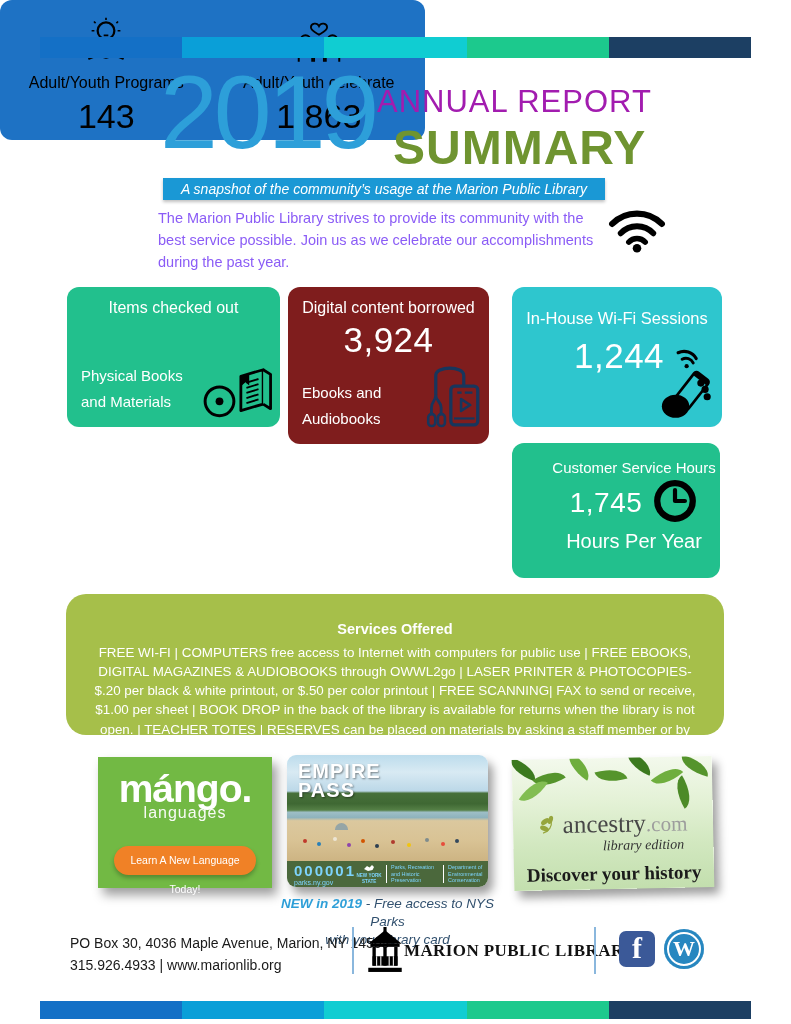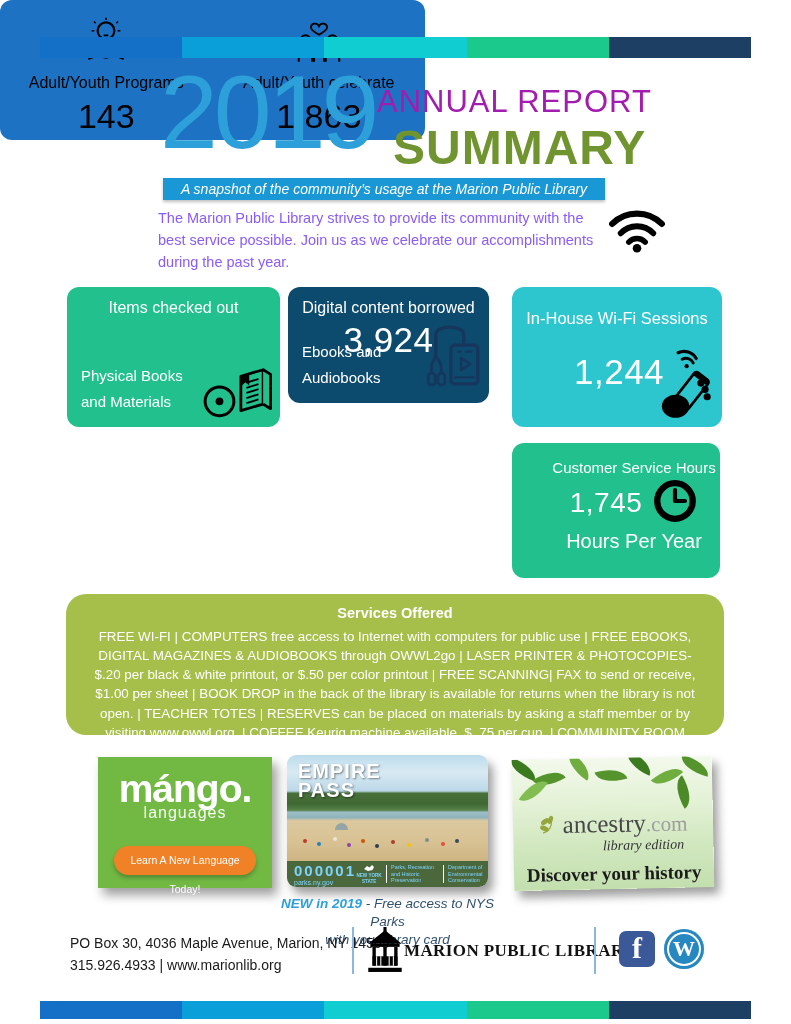--- a/index.html
+++ b/index.html
@@ -22,41 +22,41 @@
             box-shadow:0 2px 3px rgba(0,0,0,0.25); }
   .intro { left:158px; top:208px; width:452px; font-size:14.5px; line-height:1.5; color:#8b5cf6; }
   .wifi-top { left:606px; top:205px; }
 
   
   .card { position:absolute; border-radius:12px; color:#fff; }
   .card .c-title { text-align:center; font-size:16px; padding-top:12px; }
   .card .c-value { text-align:center; font-size:35px; margin-top:3px; letter-spacing:0.5px; }
   .card .c-cap { position:absolute; left:14px; bottom:12px; font-size:15px; line-height:1.75; }
   #card-checkouts { left:67px; top:287px; width:213px; height:140px; background:#22c08d; }
-  #card-digital   { left:288px; top:287px; width:201px; height:116px; background:#0c4a6e; }
+  #card-digital   { left:288px; top:287px; width:201px; height:157px; background:#7f1d1d; }
   #card-wifi      { left:512px; top:287px; width:210px; height:140px; background:#2ec6ce; }
   #card-wifi .c-title { padding-top:22px; font-size:16.5px; }
-  #card-wifi .c-value { text-align:left; padding-left:62px; margin-top:24px; }
+  #card-wifi .c-value { text-align:left; padding-left:62px; margin-top:8px; }
 
   #card-programs { left:67px; top:438px; width:425px; height:140px; background:#1e72c4; border-radius:12px; display:flex; }
   #card-programs .half { flex:1; text-align:center; padding-top:16px; }
   #card-programs .h-label { font-size:16px; margin-top:4px; }
   #card-programs .h-value { font-size:34px; margin-top:5px; }
 
   #card-hours { left:512px; top:443px; width:208px; height:135px; background:#22c08d;padding-left:36px; }
   #card-hours .c-title { padding-top:16px; font-size:15px; }
   #card-hours .mid { display:flex; align-items:center; justify-content:center; gap:10px; margin-top:2px; }
   #card-hours .c-value2 { font-size:28px; letter-spacing:0.5px; }
   #card-hours .c-cap2 { text-align:center; font-size:20px; margin-top:2px; }
 
   .icon-br { position:absolute; }
 
   
   .services { left:66px; top:594px; width:658px; height:141px; background:#a6bf4a; border-radius:20px;
-              color:#fff; text-align:center; padding:11px 20px; }
+              color:#fff; text-align:center; padding:27px 20px; }
   .services .s-title { font-size:14.5px; font-weight:700; }
   .services .s-body { font-size:13.4px; line-height:1.43; margin-top:6px; }
 
   
   .promo { position:absolute; box-shadow:5px 7px 10px rgba(0,0,0,0.38); }
   #mango { left:98px; top:757px; width:174px; height:131px; background:#72b944; }
   #mango .m-brand { text-align:center; color:#fff; font-weight:700; font-size:39px; letter-spacing:-1px; margin-top:12px; line-height:1; }
   #mango .m-sub { text-align:center; color:#fff; font-size:16px; letter-spacing:1px; margin-top:-4px; opacity:0.95; }
   #mango .m-btn { position:absolute; left:16px; right:16px; bottom:13px; height:29px; background:#f08126;
                   border-radius:15px; color:#fff; font-size:10.5px; line-height:29px; text-align:center;

